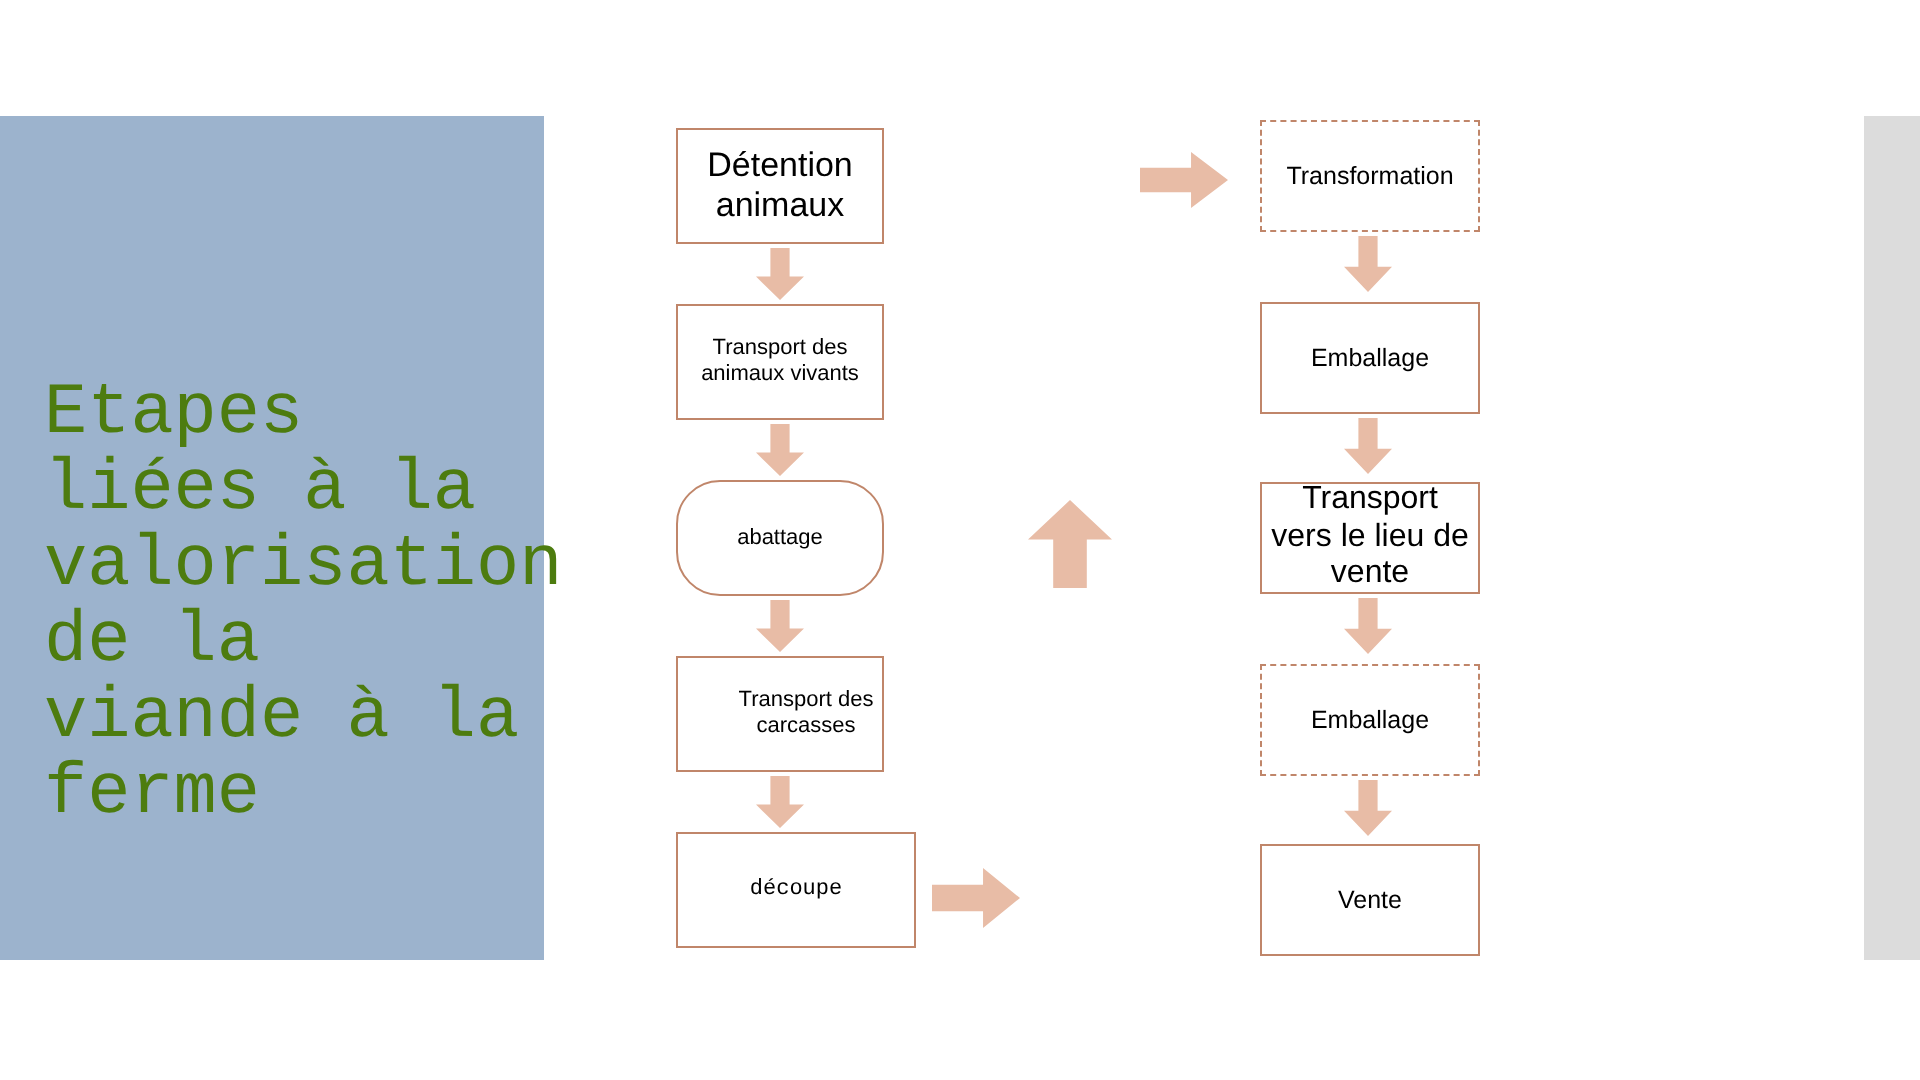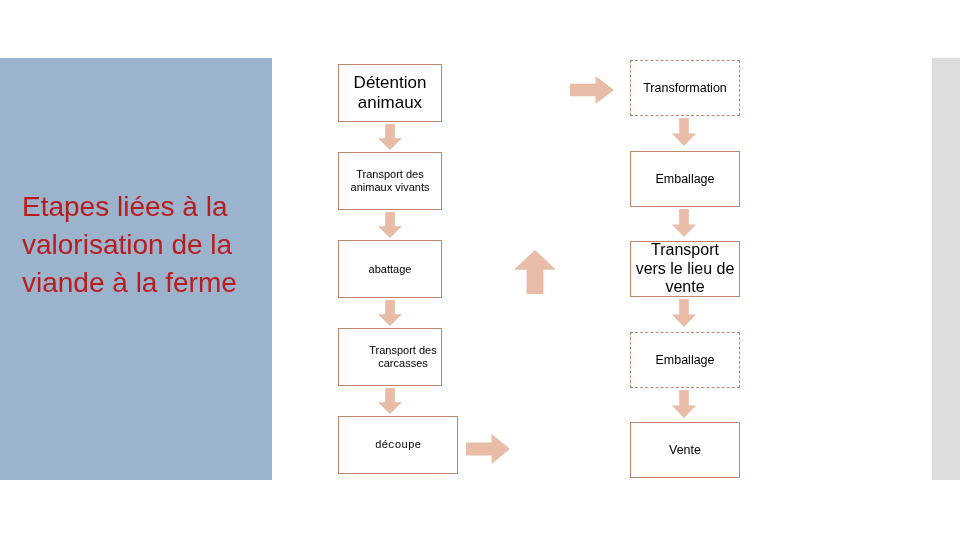--- a/index.html
+++ b/index.html
@@ -27,24 +27,24 @@
     top: 58px;
     width: 272px;
     height: 422px;
     background: #9cb3cd;
   }
   .title-text {
     position: absolute;
     left: 22px;
     top: 188px;
     width: 240px;
-    font-size: 28px;
+    font-size: 36px;
     line-height: 38px;
-    color: #b91c1c;
-    font-family: Liberation Sans, sans-serif;
+    color: #4d7c0f;
+    font-family: Liberation Mono, monospace;
     font-weight: 400;
     letter-spacing: 0px;
   }
   
   .right-strip {
     position: absolute;
     left: 932px;
     top: 58px;
     width: 28px;
     height: 422px;
@@ -103,21 +103,21 @@
   <div class="right-strip"></div>
 
   <div class="box box-solid" style="left:338px; top:64px; width:104px; height:58px; font-size:17px;">
     <span class="box-label">Détention animaux</span>
   </div>
 
   <div class="box box-solid" style="left:338px; top:152px; width:104px; height:58px; font-size:11px;">
     <span class="box-label">Transport des animaux vivants</span>
   </div>
 
-  <div class="box box-solid" style="left:338px; top:240px; width:104px; height:58px; font-size:11px;">
+  <div class="box box-solid" style="left:338px; top:240px; width:104px; height:58px; font-size:11px;border-radius:22px;">
     <span class="box-label">abattage</span>
   </div>
 
   <div class="box box-solid" style="left:338px; top:328px; width:104px; height:58px; font-size:11px;padding-left:26px;">
     <span class="box-label">Transport des carcasses</span>
   </div>
 
   <div class="box box-solid" style="left:338px; top:416px; width:120px; height:58px; font-size:11px;font-family:Liberation Mono, monospace;">
     <span class="box-label">découpe</span>
   </div>

